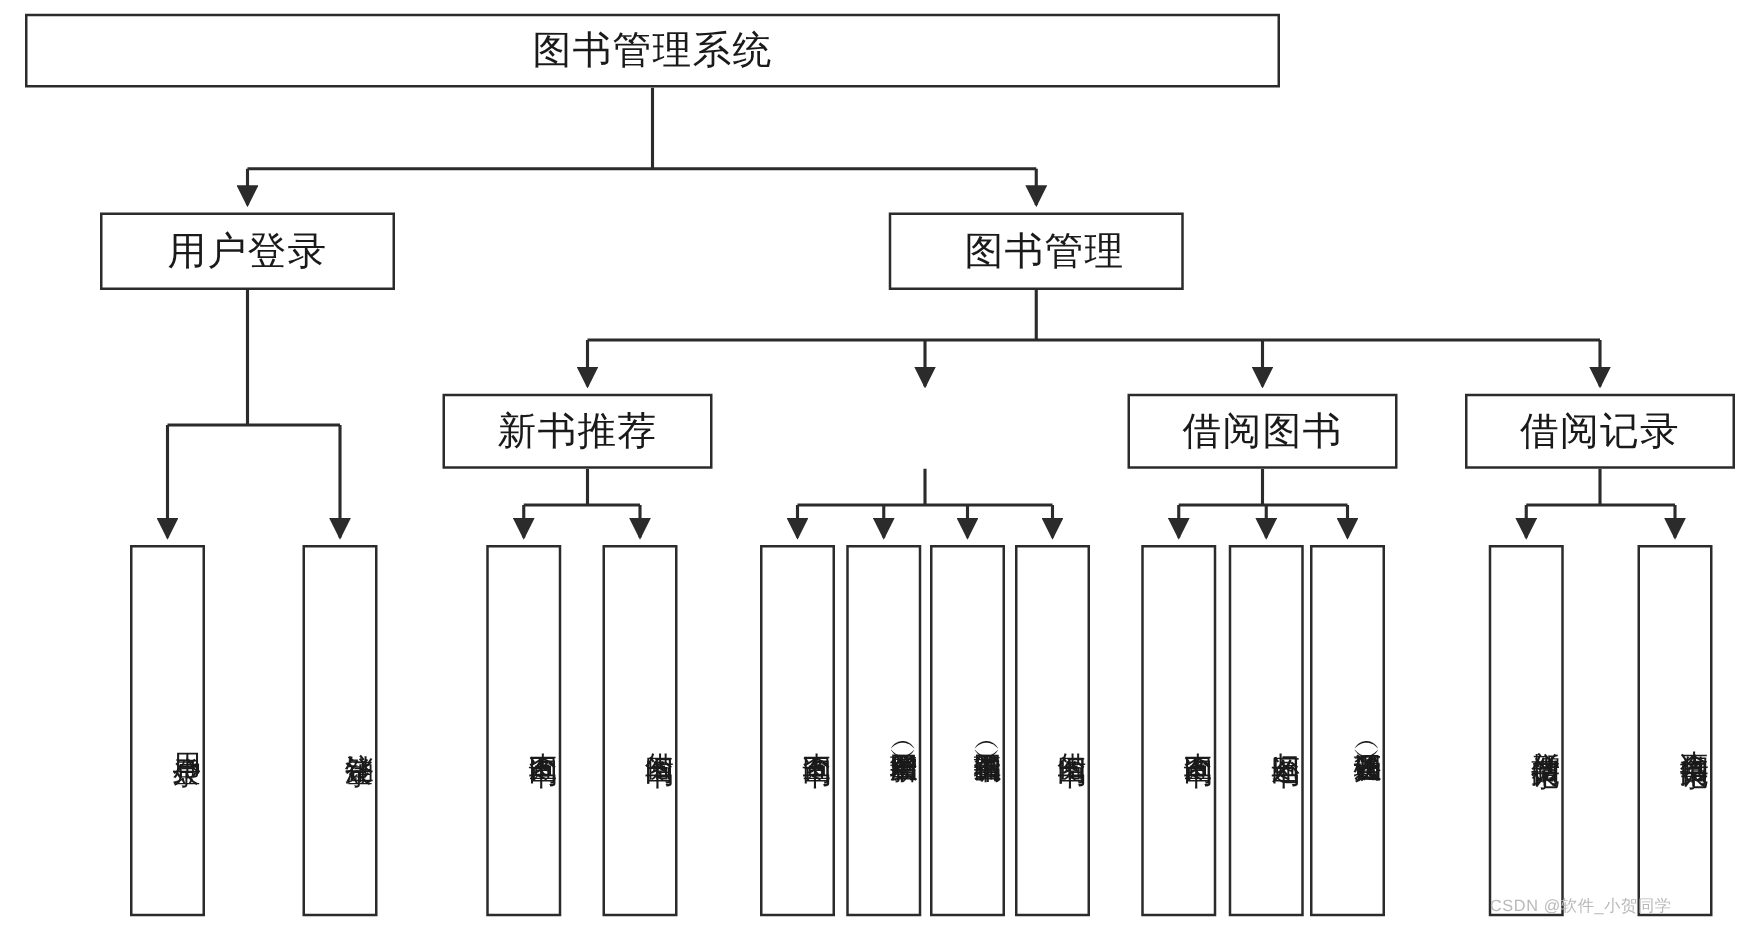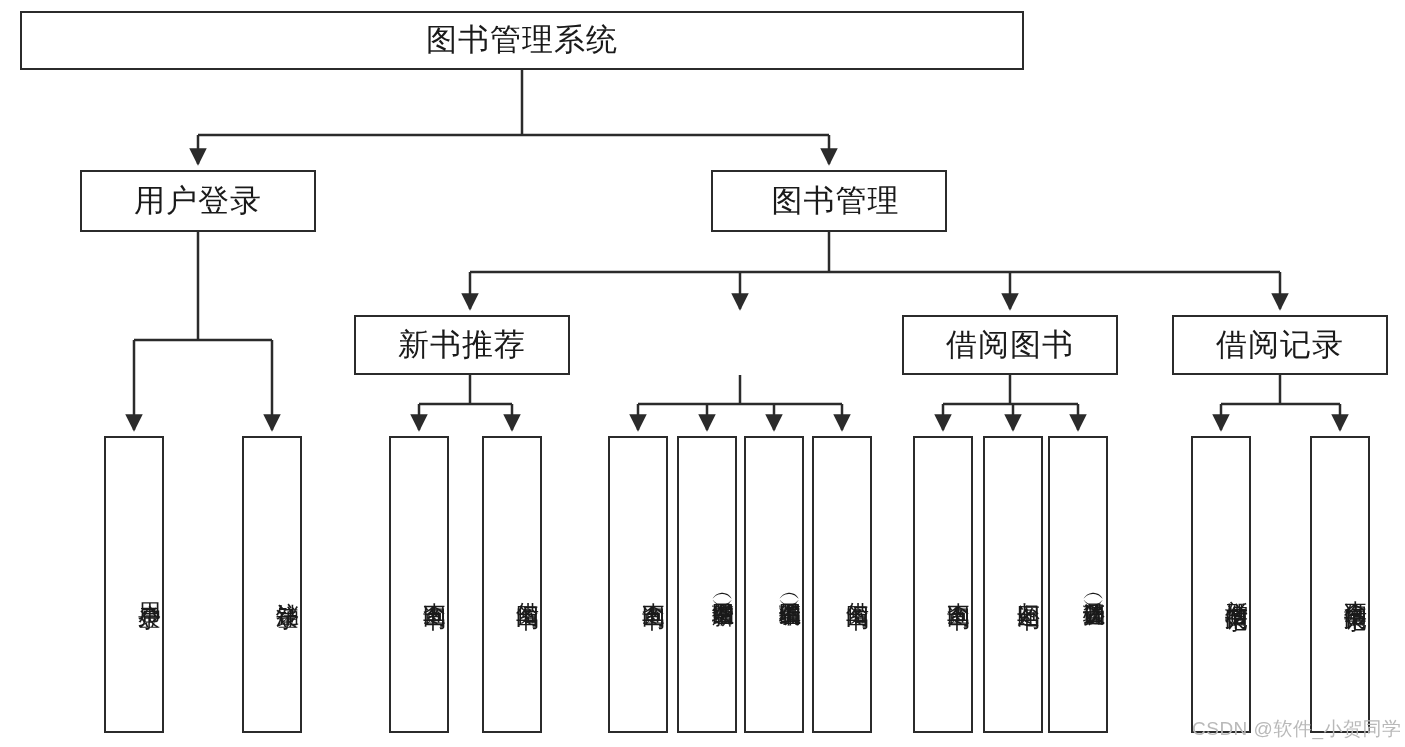--- a/index.html
+++ b/index.html
@@ -55,21 +55,21 @@
     font-size: 22px;
     letter-spacing: 0px;
     padding-top: 3px;
   }
   .node.vert > span {
     display: block;
   }
   .watermark {
     position: absolute;
     color: #b9b9b9;
-    font-size: 19px;
+    font-size: 13px;
     letter-spacing: 0.5px;
     white-space: nowrap;
     user-select: none;
   }
 </style>
 </head>
 <body>
 
 <div id="canvas">
 

